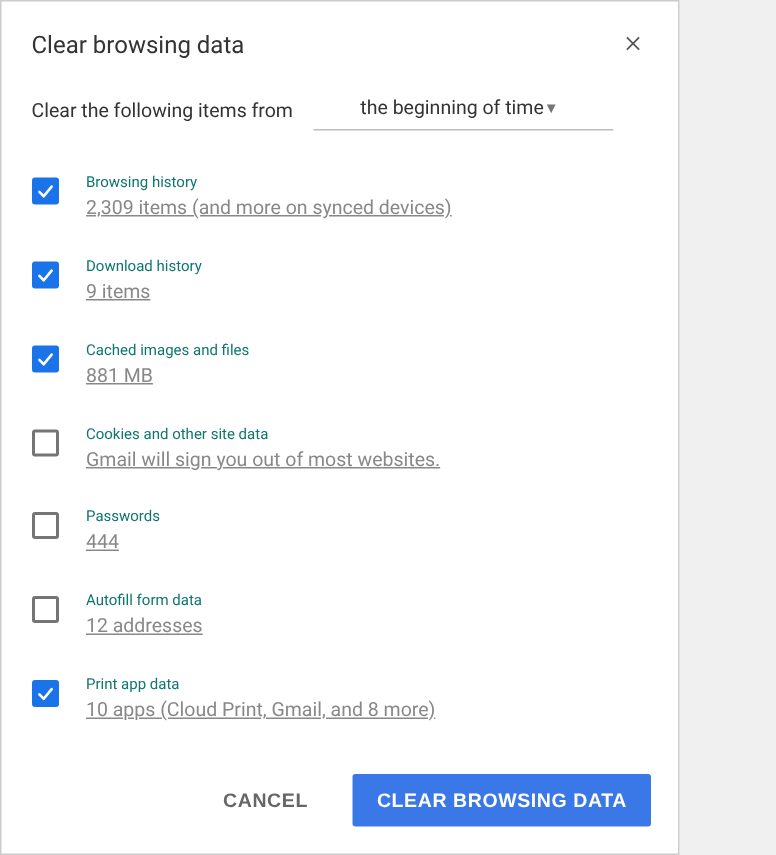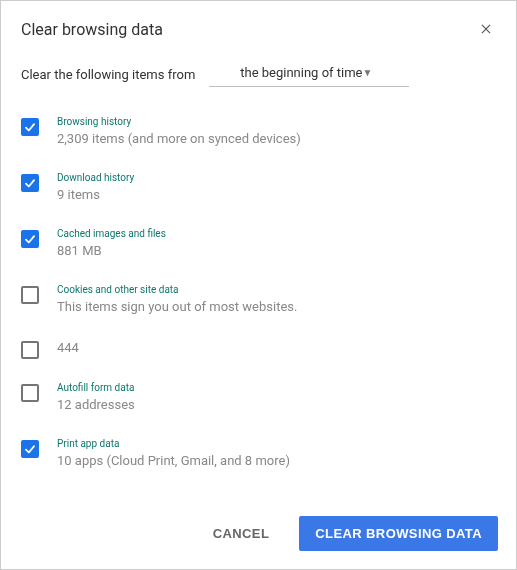--- a/index.html
+++ b/index.html
@@ -5,21 +5,21 @@
   * { box-sizing: border-box; margin: 0; padding: 0; }
   body {
     font-family: 'Segoe UI', Roboto, Arial, sans-serif;
     background: #f0f0f0;
     width: 517px;
     height: 570px;
     overflow: hidden;
   }
   .dialog {
     background: #fff;
-    width: 517px;
+    width: 453px;
     height: 570px;
     position: relative;
     border: 1px solid #ccc;
     display: flex;
     flex-direction: column;
   }
   .header {
     display: flex;
     align-items: center;
     justify-content: space-between;
@@ -105,20 +105,21 @@
   .t1 {
     font-size: 10px;
     color: #0f766e;
     line-height: 1.4;
   }
   .t2 {
     font-size: 13px;
     color: #888;
     line-height: 1.45;
     margin-top: 1px;
+    text-decoration: underline;
   }
   .footer {
     display: flex;
     justify-content: flex-end;
     align-items: center;
     gap: 14px;
     padding: 14px 18px 18px 18px;
   }
   .btn {
     font-size: 13px;
@@ -194,26 +195,27 @@
         </div>
         <div class="texts">
           <div class="t1">Cached images and files</div>
           <div class="t2">881 MB</div>
         </div>
       </div>
       <div class="item">
         <div class="cb"></div>
         <div class="texts">
           <div class="t1">Cookies and other site data</div>
-          <div class="t2">This items sign you out of most websites.</div>
+          <div class="t2">Gmail will sign you out of most websites.</div>
         </div>
       </div>
       <div class="item">
         <div class="cb"></div>
         <div class="texts">
+          <div class="t1">Passwords</div>
           <div class="t2">444</div>
         </div>
       </div>
       <div class="item">
         <div class="cb"></div>
         <div class="texts">
           <div class="t1">Autofill form data</div>
           <div class="t2">12 addresses</div>
         </div>
       </div>

